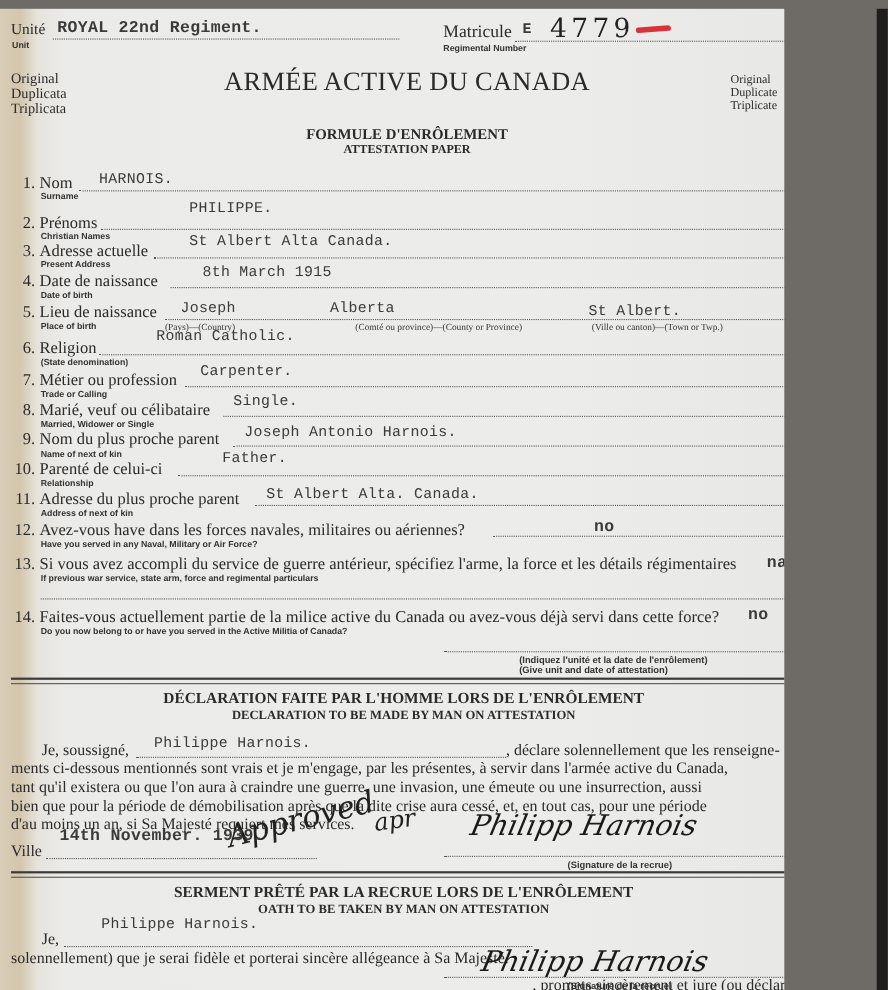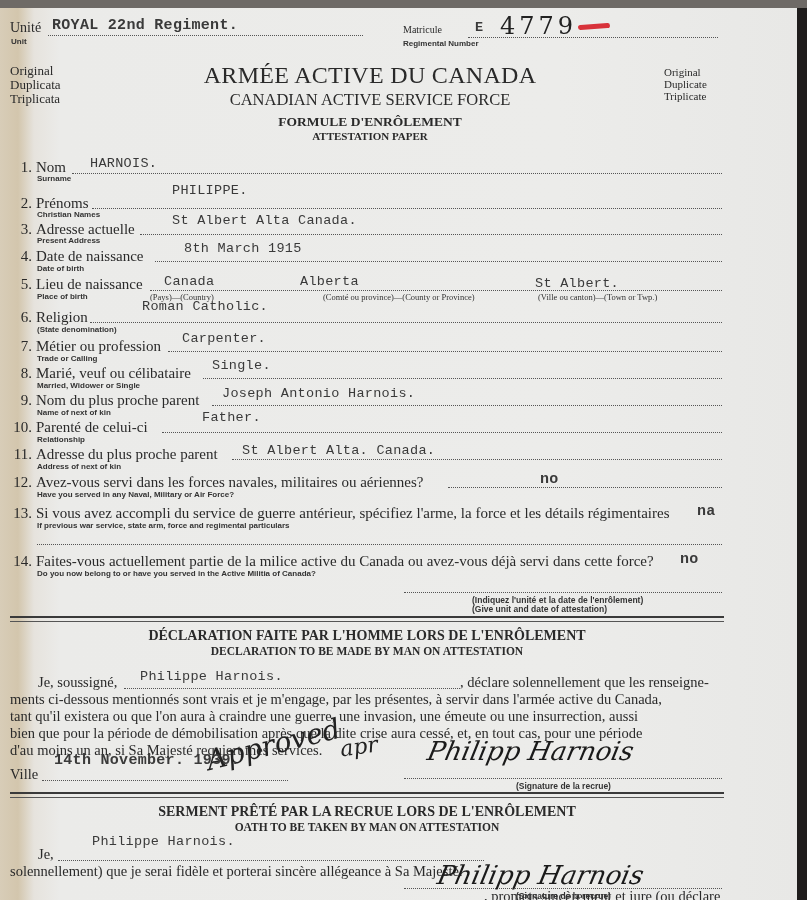--- a/index.html
+++ b/index.html
@@ -3,21 +3,21 @@
 <meta charset="utf-8">
 <style>
   html, body { margin:0; padding:0; }
   body {
     width:807px; height:900px; overflow:hidden; position:relative;
     background:#6e6a66;
     font-family:"Liberation Serif", serif;
     color:#2a2a2a;
   }
   .page {
-    position:absolute; left:0; top:8px; width:797px; height:892px;
+    position:absolute; left:0; top:8px; width:713px; height:892px;
     background:linear-gradient(90deg,#d8cdb8 0px,#d3c6ad 18px,#e6e3dd 34px,#ebebe9 60px,#ececea 70%,#e8e8e6 100%);
     overflow:hidden;
   }
   .rightedge { position:absolute; left:797px; top:8px; width:10px; height:892px; background:#1f1d1c; }
   .abs { position:absolute; white-space:nowrap; }
   .label { font-size:15px; line-height:16px; }
   .sub { font-size:8px; font-weight:bold; font-family:"Liberation Sans", sans-serif; line-height:9px; color:#333; }
   .tw { font-family:"Liberation Mono", monospace; font-size:13.5px; color:#3a3a3a; letter-spacing:0.3px; }
   .bold { font-weight:bold; }
   .dots { position:absolute; border-bottom:1.5px dotted #555; height:0; }
@@ -31,40 +31,39 @@
 </head>
 <body>
 
 <div class="page">
 
   <div class="abs label" style="left:10px;top:12px;font-size:14px;">Unité</div>
   <div class="abs sub" style="left:11px;top:29px;">Unit</div>
   <div class="dots" style="left:48px;top:27px;width:315px;"></div>
   <div class="abs tw bold" style="left:52px;top:9px;font-size:15px;">ROYAL 22nd Regiment.</div>
 
-  <div class="abs label" style="left:403px;top:14px;font-size:10px;">Matricule</div>
+  <div class="abs label" style="left:403px;top:14px;font-size:16px;">Matricule</div>
   <div class="abs sub" style="left:403px;top:31px;">Regimental Number</div>
   <div class="dots" style="left:468px;top:29px;width:250px;"></div>
   <div class="abs tw bold" style="left:475px;top:12px;">E</div>
   <div class="abs hand" style="left:500px;top:4px;font-size:24px;font-style:normal;letter-spacing:4px;">4779</div>
   <div class="abs" style="left:578px;top:16px;width:32px;height:5px;background:#d8323a;border-radius:3px;transform:rotate(-4deg);"></div>
 
   <div class="abs" style="left:10px;top:56px;font-size:13px;line-height:14px;">
     <div>Original</div>
     <div>Duplicata</div>
     <div>Triplicata</div>
   </div>
   <div class="abs" style="left:664px;top:58px;font-size:11px;line-height:12px;">
     <div>Original</div>
     <div>Duplicate</div>
     <div>Triplicate</div>
   </div>
 
   <div class="abs center" style="left:150px;width:440px;top:54px;font-size:24px;letter-spacing:0.3px;">ARMÉE ACTIVE DU CANADA</div>
-  <div class="abs center" style="left:150px;width:440px;top:82px;font-size:16.5px;">CANADIAN ACTIVE SERVICE FORCE</div>
   <div class="abs center" style="left:150px;width:440px;top:106px;font-size:13.5px;font-weight:bold;">FORMULE D'ENRÔLEMENT</div>
   <div class="abs center" style="left:150px;width:440px;top:122px;font-size:11px;font-weight:bold;">ATTESTATION PAPER</div>
 
   <div class="abs label" style="left:10px;top:151px;"><span class="num">1.</span><span>Nom</span></div>
   <div class="abs sub" style="left:37px;top:166px;">Surname</div>
   <div class="dots" style="left:72px;top:165px;width:650px;"></div>
   <div class="abs tw" style="left:90px;top:148px;">HARNOIS.</div>
 
   <div class="abs label" style="left:10px;top:187px;"><span class="num">2.</span><span>Prénoms</span></div>
   <div class="abs sub" style="left:37px;top:202px;">Christian Names</div>
@@ -77,21 +76,21 @@
   <div class="abs tw" style="left:172px;top:205px;">St Albert Alta Canada.</div>
 
   <div class="abs label" style="left:10px;top:240px;"><span class="num">4.</span><span>Date de naissance</span></div>
   <div class="abs sub" style="left:37px;top:256px;">Date of birth</div>
   <div class="dots" style="left:155px;top:253px;width:567px;"></div>
   <div class="abs tw" style="left:184px;top:233px;">8th March 1915</div>
 
   <div class="abs label" style="left:10px;top:268px;"><span class="num">5.</span><span>Lieu de naissance</span></div>
   <div class="abs sub" style="left:37px;top:284px;">Place of birth</div>
   <div class="dots" style="left:150px;top:282px;width:572px;"></div>
-  <div class="abs tw" style="left:164px;top:266px;">Canada</div>
+  <div class="abs tw" style="left:164px;top:266px;">Joseph</div>
   <div class="abs tw" style="left:300px;top:266px;">Alberta</div>
   <div class="abs tw" style="left:535px;top:268px;">St Albert.</div>
   <div class="abs sub" style="left:150px;top:285px;font-weight:normal;font-family:'Liberation Serif',serif;font-size:8.5px;">(Pays)—(Country)</div>
   <div class="abs sub" style="left:287px;top:285px;font-weight:normal;font-family:'Liberation Serif',serif;font-size:8.5px;padding-left:36px;">(Comté ou province)—(County or Province)</div>
   <div class="abs sub" style="left:538px;top:285px;font-weight:normal;font-family:'Liberation Serif',serif;font-size:8.5px;">(Ville ou canton)—(Town or Twp.)</div>
 
   <div class="abs label" style="left:10px;top:301px;"><span class="num">6.</span><span>Religion</span></div>
   <div class="abs sub" style="left:37px;top:317px;">(State denomination)</div>
   <div class="dots" style="left:90px;top:314px;width:632px;"></div>
   <div class="abs tw" style="left:142px;top:291px;">Roman Catholic.</div>
@@ -114,21 +113,21 @@
   <div class="abs label" style="left:10px;top:411px;"><span class="num">10.</span><span>Parenté de celui-ci</span></div>
   <div class="abs sub" style="left:37px;top:427px;">Relationship</div>
   <div class="dots" style="left:162px;top:424px;width:560px;"></div>
   <div class="abs tw" style="left:202px;top:402px;">Father.</div>
 
   <div class="abs label" style="left:10px;top:438px;"><span class="num">11.</span><span>Adresse du plus proche parent</span></div>
   <div class="abs sub" style="left:37px;top:454px;">Address of next of kin</div>
   <div class="dots" style="left:232px;top:451px;width:490px;"></div>
   <div class="abs tw" style="left:242px;top:435px;">St Albert Alta. Canada.</div>
 
-  <div class="abs label" style="left:10px;top:466px;"><span class="num">12.</span><span>Avez-vous servi dans les forces navales, militaires ou aériennes?</span></div>
+  <div class="abs label" style="left:10px;top:466px;"><span class="num">12.</span><span>Avez-vous have dans les forces navales, militaires ou aériennes?</span></div>
   <div class="abs sub" style="left:37px;top:482px;">Have you served in any Naval, Military or Air Force?</div>
   <div class="dots" style="left:448px;top:479px;width:274px;"></div>
   <div class="abs tw bold" style="left:540px;top:463px;font-size:15px;">no</div>
 
   <div class="abs label" style="left:10px;top:497px;"><span class="num">13.</span><span>Si vous avez accompli du service de guerre antérieur, spécifiez l'arme, la force et les détails régimentaires</span></div>
   <div class="abs sub" style="left:37px;top:513px;">If previous war service, state arm, force and regimental particulars</div>
   <div class="abs tw bold" style="left:697px;top:495px;font-size:15px;">na</div>
   <div class="dots" style="left:37px;top:536px;width:685px;"></div>
 
   <div class="abs label" style="left:10px;top:545px;"><span class="num">14.</span><span>Faites-vous actuellement partie de la milice active du Canada ou avez-vous déjà servi dans cette force?</span></div>

